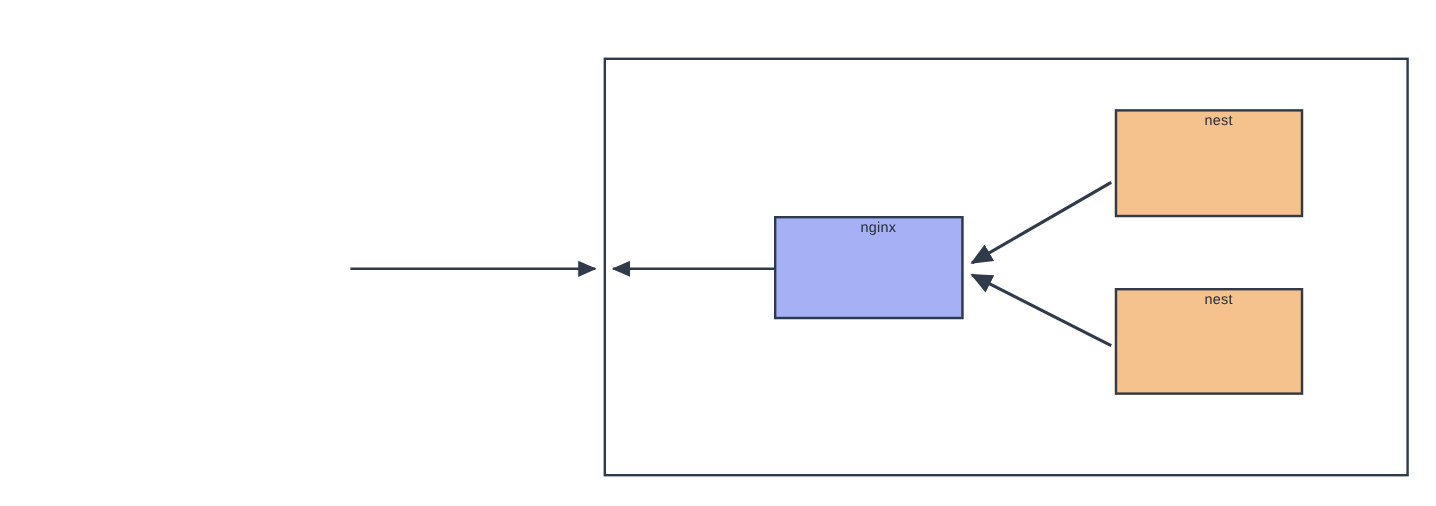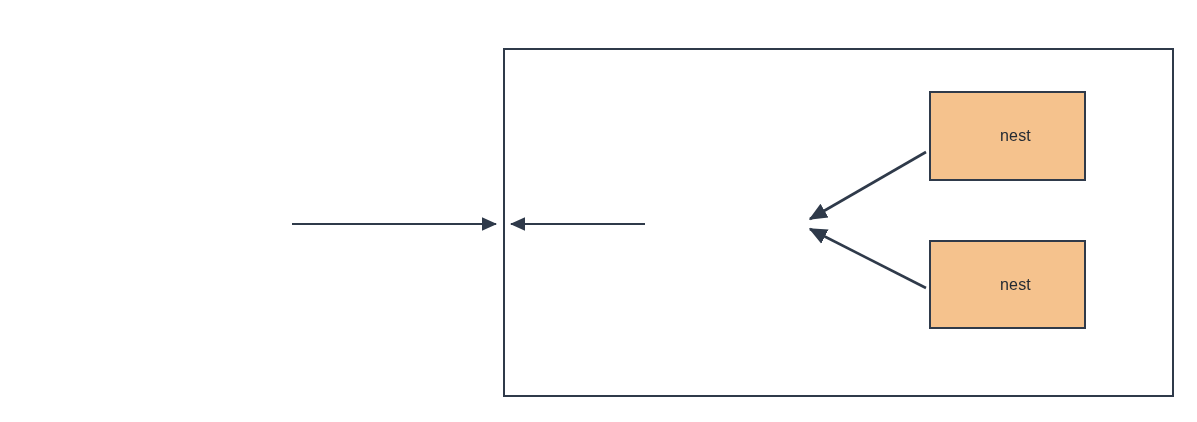--- a/index.html
+++ b/index.html
@@ -21,25 +21,24 @@
     position: absolute;
     top: 0;
     left: 0;
     width: 1197px;
     height: 422px;
   }
   .node {
     position: absolute;
     box-sizing: border-box;
     display: flex;
-    align-items: center;
     justify-content: center;
     border: 2px solid #2f3a4a;
     color: #232a33;
-    font-size: 16px;
+    font-size: 12px;
     line-height: 1.2;
     letter-spacing: 0.2px;
     user-select: none;
     padding-left: 16px;
   }
   .node-label {
     pointer-events: none;
   }
   #node-user {
     left: 134px;
@@ -108,20 +107,23 @@
     </g>
 
     <g>
       <line x1="926" y1="288" x2="810" y2="229" stroke="#2f3a4a" stroke-width="2.6" marker-end="url(#arrow-end)"></line>
     </g>
   </svg>
 
   <div id="container-group"></div>
 
 
+  <div class="node" id="node-nginx">
+    <span class="node-label">nginx</span>
+  </div>
 
   <div class="node" id="node-nest-1">
     <span class="node-label">nest</span>
   </div>
 
   <div class="node" id="node-nest-2">
     <span class="node-label">nest</span>
   </div>
 
 </div>

